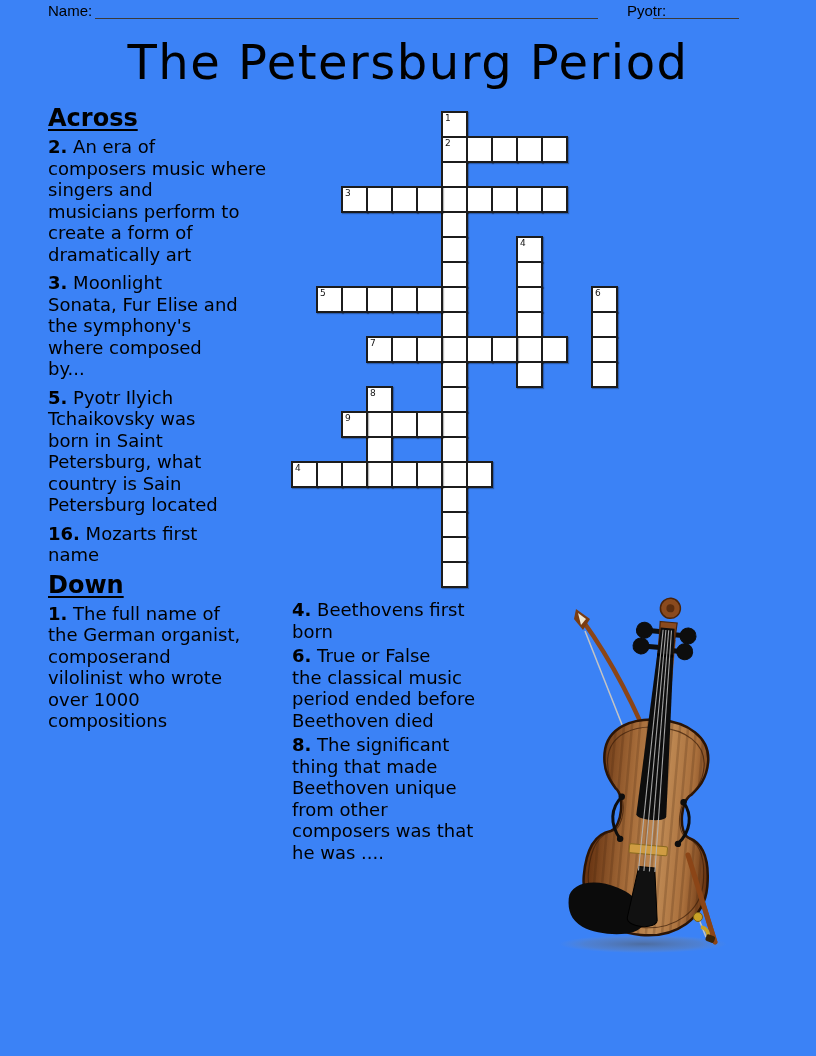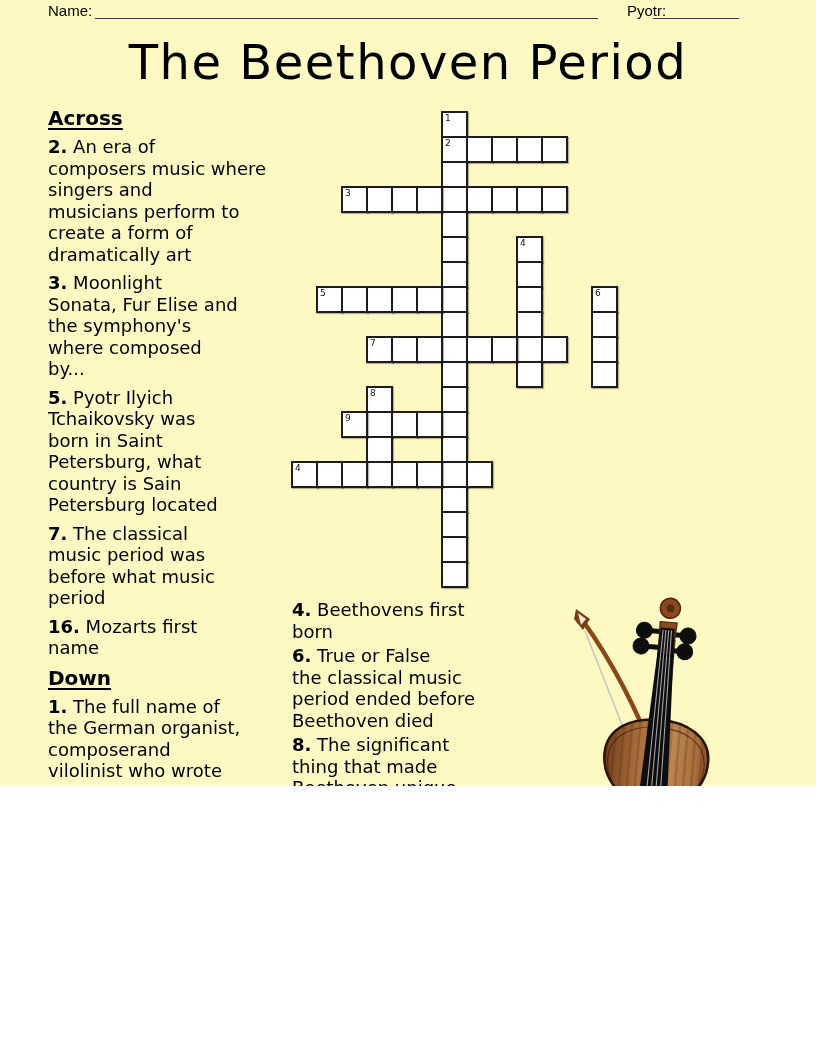--- a/index.html
+++ b/index.html
@@ -1,32 +1,32 @@
 <!DOCTYPE html>
 <html style="--body-light: #c08b55; --body-mid: #a96f3c; --body-dark: #63300f; --fittings: #0d0d0d; --bow-stick: #8b4517; --bow-frog-gold: #c9a227; --bridge: #cf9c42;"><head>
 <meta charset="utf-8">
 <style>
   html,body{margin:0;padding:0;background:#fff;}
-  .page{position:relative;width:816px;height:786px;background:#fef9c3;overflow:hidden;
+  .page{position:relative;width:816px;height:1056px;background:#3b82f6;overflow:hidden;
         font-family:"DejaVu Sans",sans-serif;color:#000;}
   
   .hdr-label{position:absolute;top:2px;font:15px "Liberation Sans",sans-serif;color:#000;}
   #name-label{left:48px;}
   #date-label{left:627px;}
   .blank-line{position:absolute;top:18px;height:0;border-bottom:1.6px solid #3a3a3a;}
   #name-line{left:95px;width:503px;}
   #date-line{left:653px;width:86px;}
   
   .title{position:absolute;left:0;top:34px;width:100%;text-align:center;
          font-size:48px;font-weight:400;letter-spacing:1.5px;line-height:56px;}
   
   .clue-col{position:absolute;font-size:18px;line-height:21.5px;}
   #left-col{left:48px;top:106px;width:226px;}
   #mid-col{left:292px;top:599px;width:224px;}
-  h2.section{font-size:20px;line-height:24px;margin:0 0 6px 0;font-weight:bold;
+  h2.section{font-size:24px;line-height:24px;margin:0 0 6px 0;font-weight:bold;
              text-decoration:underline;text-decoration-thickness:2px;text-underline-offset:3px;display:inline-block;}
   #down-heading-wrap{margin-top:1px;}
   .clue{margin:0 0 7px 0;white-space:pre-line;}
   #mid-col .clue{margin:0 0 3px 0;}
   .clue b{font-weight:bold;}
   
   #grid{position:absolute;}
   .cell{position:absolute;width:27px;height:27px;box-sizing:border-box;background:#fff;
         border:2px solid #1c1c1c;box-shadow:1px 1px 1px rgba(0,0,0,0.28);}
   .cellnum{position:absolute;top:0;left:2px;font-size:9px;line-height:10px;color:#111;}
@@ -36,21 +36,21 @@
 </head>
 <body>
 
 <div class="page">
 
   <span class="hdr-label" id="name-label">Name:</span>
   <div class="blank-line" id="name-line"></div>
   <span class="hdr-label" id="date-label">Pyotr:</span>
   <div class="blank-line" id="date-line"></div>
 
-  <div class="title">The Beethoven Period</div>
+  <div class="title">The Petersburg Period</div>
 
   <div class="clue-col" id="left-col">
     <div><h2 class="section">Across</h2></div>
     <div id="across-clues">
         <p class="clue"><b>2.</b><span> An era of
 composers music where
 singers and
 musicians perform to
 create a form of
 dramatically art</span></p>
@@ -58,24 +58,20 @@
 Sonata, Fur Elise and
 the symphony's
 where composed
 by...</span></p>
         <p class="clue"><b>5.</b><span> Pyotr Ilyich
 Tchaikovsky was
 born in Saint
 Petersburg, what
 country is Sain
 Petersburg located</span></p>
-        <p class="clue"><b>7.</b><span> The classical
-music period was
-before what music
-period</span></p>
         <p class="clue"><b>16.</b><span> Mozarts first
 name</span></p>
       </div>
     <div id="down-heading-wrap"><h2 class="section">Down</h2></div>
     <div id="down-clues-left">
         <p class="clue"><b>1.</b><span> The full name of
 the German organist,
 composerand
 vilolinist who wrote
 over 1000

